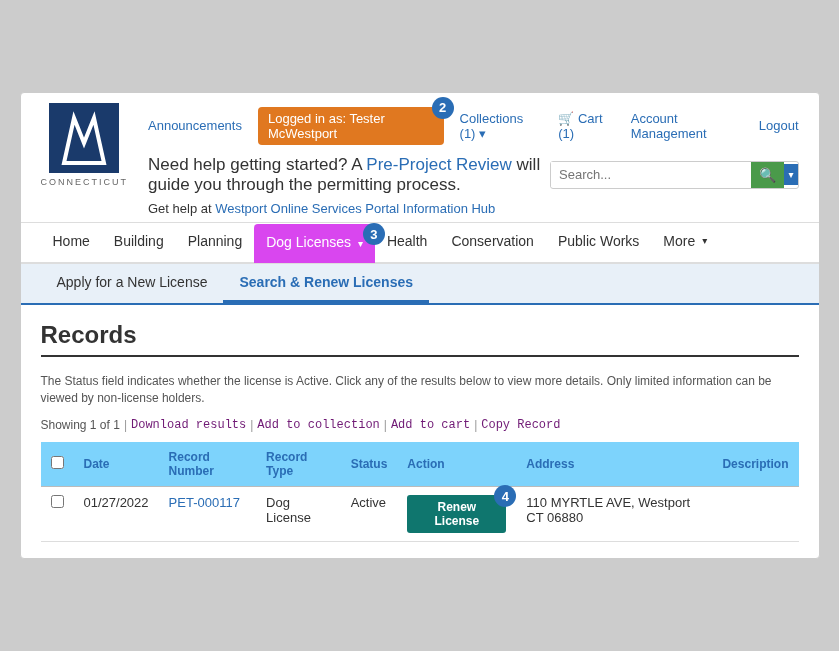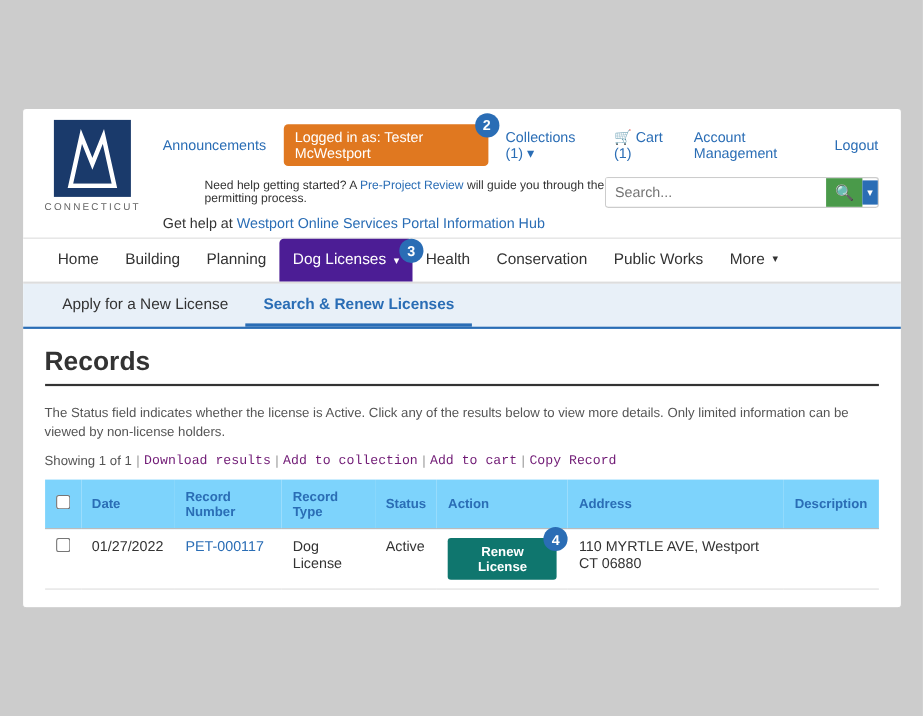--- a/index.html
+++ b/index.html
@@ -14,35 +14,35 @@
     .logo-westport { color: #e07820; font-size: 18px; font-weight: bold; letter-spacing: 2px; }
     .logo-connecticut { color: #666; font-size: 9px; letter-spacing: 2px; }
     
     
     .nav-bar { display: flex; align-items: center; justify-content: flex-end; padding: 8px 20px; gap: 16px; border-bottom: 1px solid #eee; }
     .nav-link { color: #2a6db5; font-size: 13px; text-decoration: none; cursor: pointer; }
     .nav-logged-in { background: #e07820; color: white; padding: 4px 10px; border-radius: 4px; font-size: 13px; cursor: pointer; position: relative; }
 
     
     .info-bar { display: flex; align-items: center; justify-content: space-between; padding: 8px 20px; }
-    .info-left { font-size: 11px; color: #333; margin-left: 38px; }
+    .info-left { font-size: 17px; color: #333; }
     .info-left a { color: #2a6db5; text-decoration: none; }
     .search-box { display: flex; align-items: center; border: 1px solid #ccc; border-radius: 3px; overflow: visible; }
     .search-input { border: none; outline: none; padding: 5px 8px; font-size: 13px; width: 200px; color: #999; }
     .search-btn { background: #4a9a4a; border: none; padding: 5px 8px; cursor: pointer; color: white; font-size: 14px; }
     .search-dropdown { background: #2a6db5; border: none; padding: 5px 4px; cursor: pointer; color: white; font-size: 10px; }
 
     
     .help-bar { padding: 0 20px 8px 20px; font-size: 13px; color: #333; }
     .help-bar a { color: #2a6db5; text-decoration: none; }
 
     
     .main-nav { background: white; display: flex; align-items: center; padding: 0 20px; border-top: 1px solid #ddd; border-bottom: 2px solid #ddd; }
     .main-nav-item { padding: 10px 12px; font-size: 14px; color: #333; cursor: pointer; text-decoration: none; border-bottom: 3px solid transparent; }
-    .main-nav-item.active { background: #4c1d95; color: white; border-radius: 4px 4px 0 0; padding: 10px 12px; }
+    .main-nav-item.active { background: #d946ef; color: white; border-radius: 4px 4px 0 0; padding: 10px 12px; }
     .main-nav-item.active .nav-arrow { color: white; }
     .nav-arrow { font-size: 10px; margin-left: 3px; }
     .more-item { display: flex; align-items: center; gap: 4px; }
 
     
     .sub-nav { background: #e8f0f8; display: flex; padding: 0 20px; border-bottom: 2px solid #2a6db5; }
     .sub-nav-item { padding: 10px 16px; font-size: 14px; color: #333; cursor: pointer; }
     .sub-nav-item.active { font-weight: bold; color: #2a6db5; border-bottom: 3px solid #2a6db5; }
 
     

